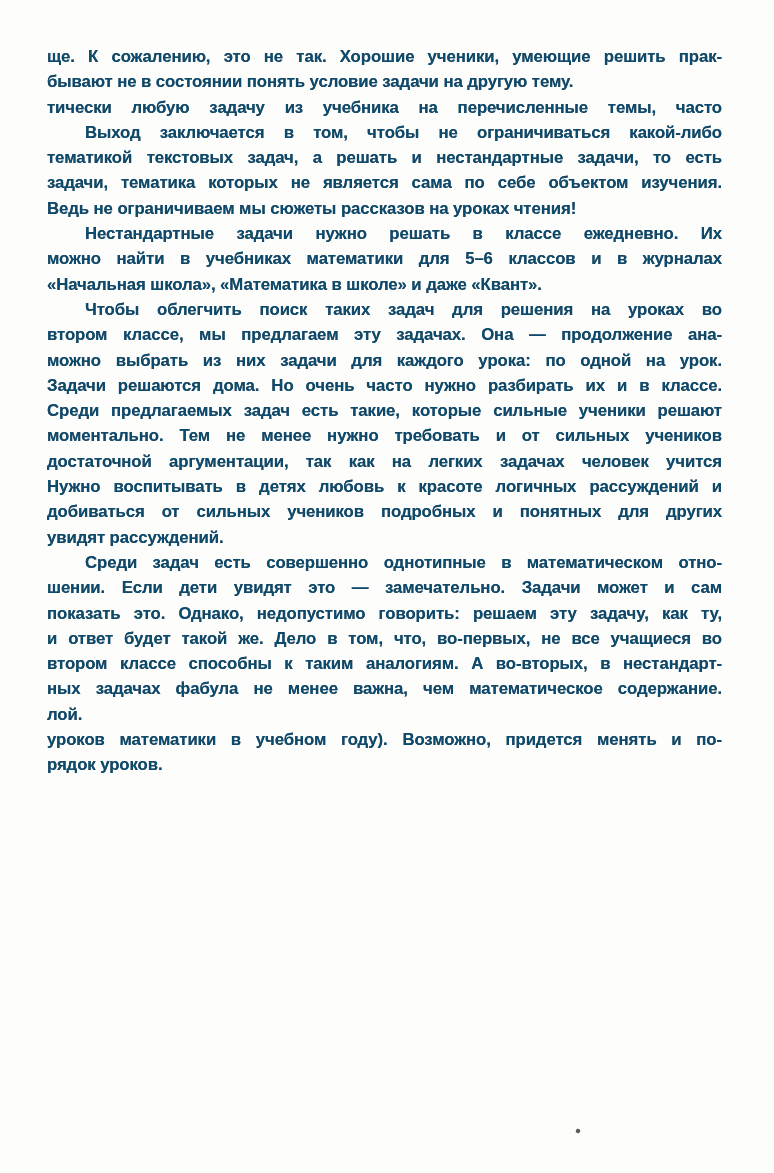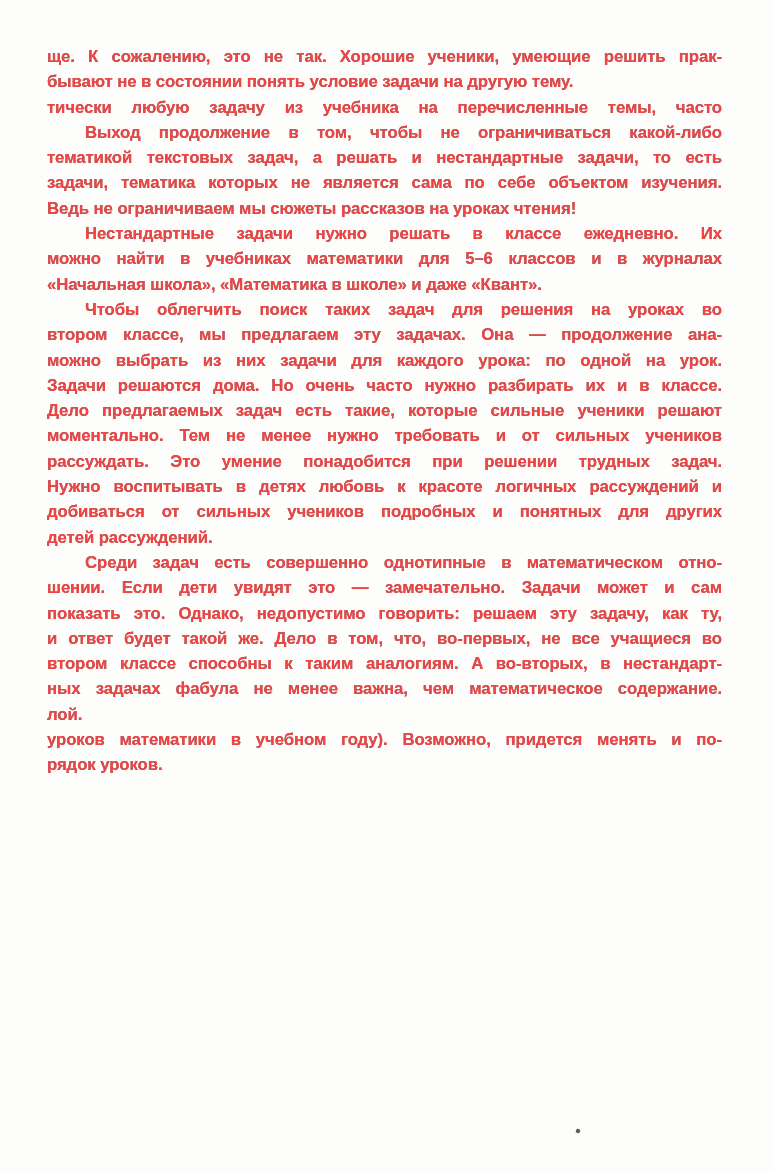--- a/index.html
+++ b/index.html
@@ -8,21 +8,21 @@
     background: #e8e8e8;
   }
   .page {
     position: relative;
     width: 774px;
     height: 1173px;
     margin: 0 auto;
     background: #fdfdfc;
     overflow: hidden;
     font-family: "Liberation Sans", sans-serif;
-    color: #ef4444;
+    color: #0c4a6e;
   }
   .text-block {
     position: absolute;
     left: 47px;
     top: 44px;
     width: 675px;
   }
   .paragraph {
     margin: 0;
     padding: 0;
@@ -62,41 +62,41 @@
 <body>
 
 <div class="page">
   <div class="text-block">
       <div class="paragraph">
         <div class="line">ще. К сожалению, это не так. Хорошие ученики, умеющие решить прак-</div>
         <div class="line last">бывают не в состоянии понять условие задачи на другую тему.</div>
         <div class="line">тически любую задачу из учебника на перечисленные темы, часто</div>
       </div>
       <div class="paragraph">
-        <div class="line indent">Выход продолжение в том, чтобы не ограничиваться какой-либо</div>
+        <div class="line indent">Выход заключается в том, чтобы не ограничиваться какой-либо</div>
         <div class="line">тематикой текстовых задач, а решать и нестандартные задачи, то есть</div>
         <div class="line">задачи, тематика которых не является сама по себе объектом изучения.</div>
         <div class="line last">Ведь не ограничиваем мы сюжеты рассказов на уроках чтения!</div>
       </div>
       <div class="paragraph">
         <div class="line indent">Нестандартные задачи нужно решать в классе ежедневно. Их</div>
         <div class="line">можно найти в учебниках математики для 5–6 классов и в журналах</div>
         <div class="line last">«Начальная школа», «Математика в школе» и даже «Квант».</div>
       </div>
       <div class="paragraph">
         <div class="line indent">Чтобы облегчить поиск таких задач для решения на уроках во</div>
         <div class="line">втором классе, мы предлагаем эту задачах. Она — продолжение ана-</div>
         <div class="line">можно выбрать из них задачи для каждого урока: по одной на урок.</div>
         <div class="line">Задачи решаются дома. Но очень часто нужно разбирать их и в классе.</div>
-        <div class="line">Дело предлагаемых задач есть такие, которые сильные ученики решают</div>
+        <div class="line">Среди предлагаемых задач есть такие, которые сильные ученики решают</div>
         <div class="line">моментально. Тем не менее нужно требовать и от сильных учеников</div>
-        <div class="line">рассуждать. Это умение понадобится при решении трудных задач.</div>
+        <div class="line">достаточной аргументации, так как на легких задачах человек учится</div>
         <div class="line">Нужно воспитывать в детях любовь к красоте логичных рассуждений и</div>
         <div class="line">добиваться от сильных учеников подробных и понятных для других</div>
-        <div class="line last">детей рассуждений.</div>
+        <div class="line last">увидят рассуждений.</div>
       </div>
       <div class="paragraph">
         <div class="line indent">Среди задач есть совершенно однотипные в математическом отно-</div>
         <div class="line">шении. Если дети увидят это — замечательно. Задачи может и сам</div>
         <div class="line">показать это. Однако, недопустимо говорить: решаем эту задачу, как ту,</div>
         <div class="line">и ответ будет такой же. Дело в том, что, во-первых, не все учащиеся во</div>
         <div class="line">втором классе способны к таким аналогиям. А во-вторых, в нестандарт-</div>
         <div class="line">ных задачах фабула не менее важна, чем математическое содержание.</div>
         <div class="line last">лой.</div>
       </div>

